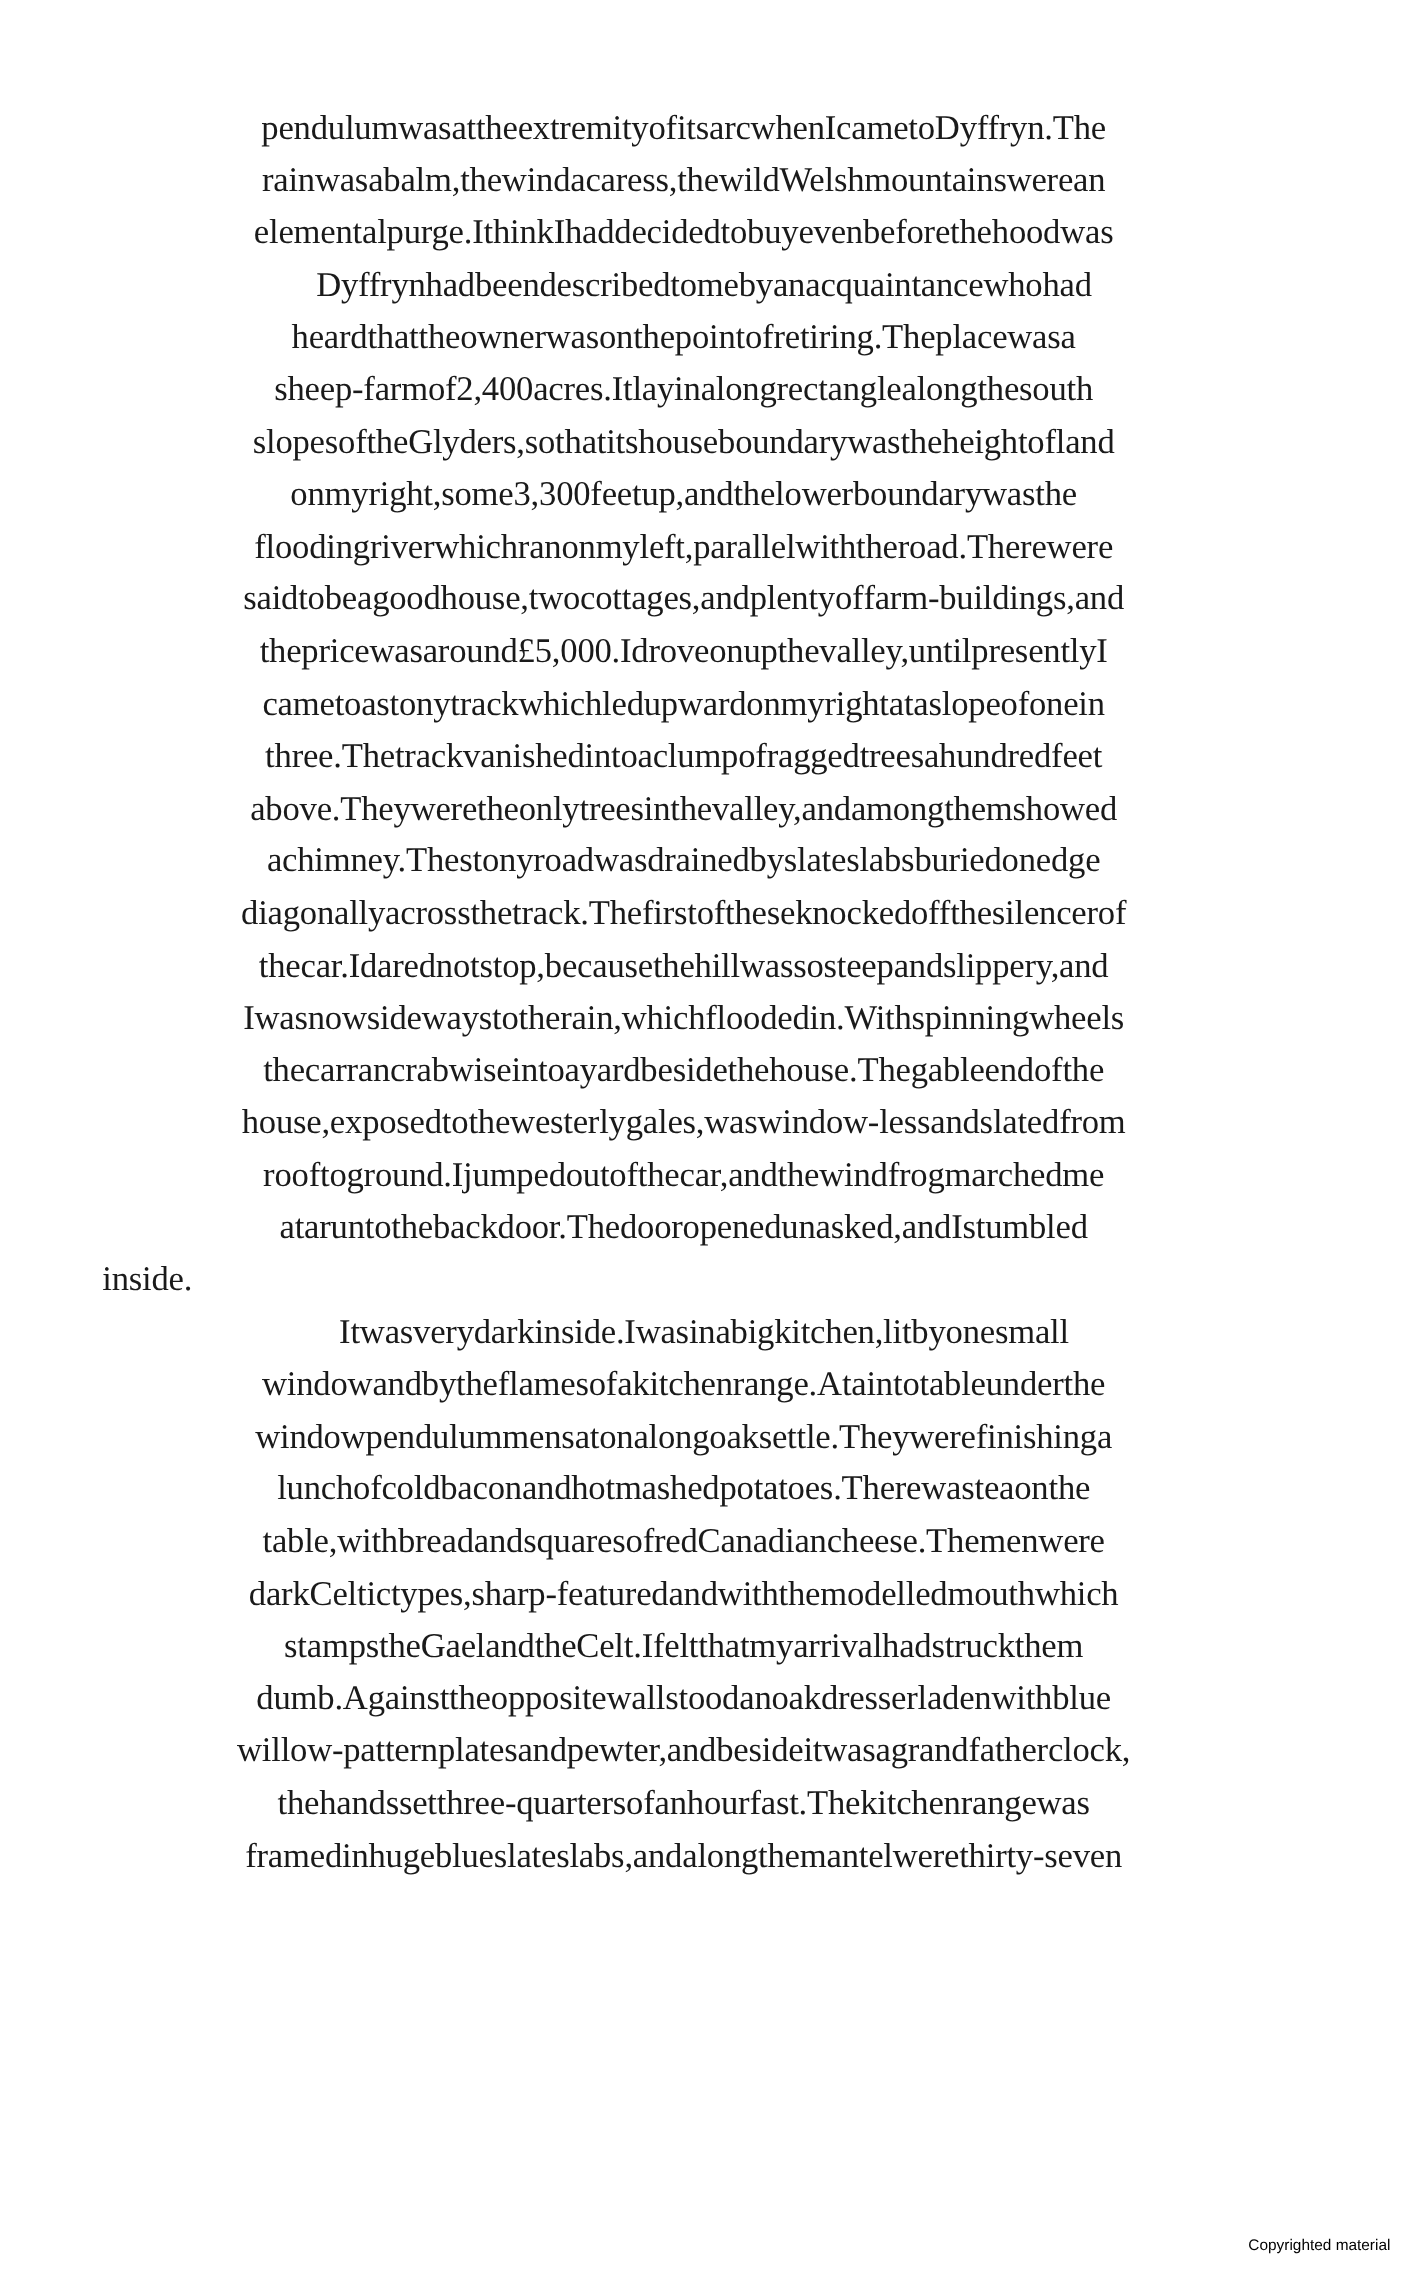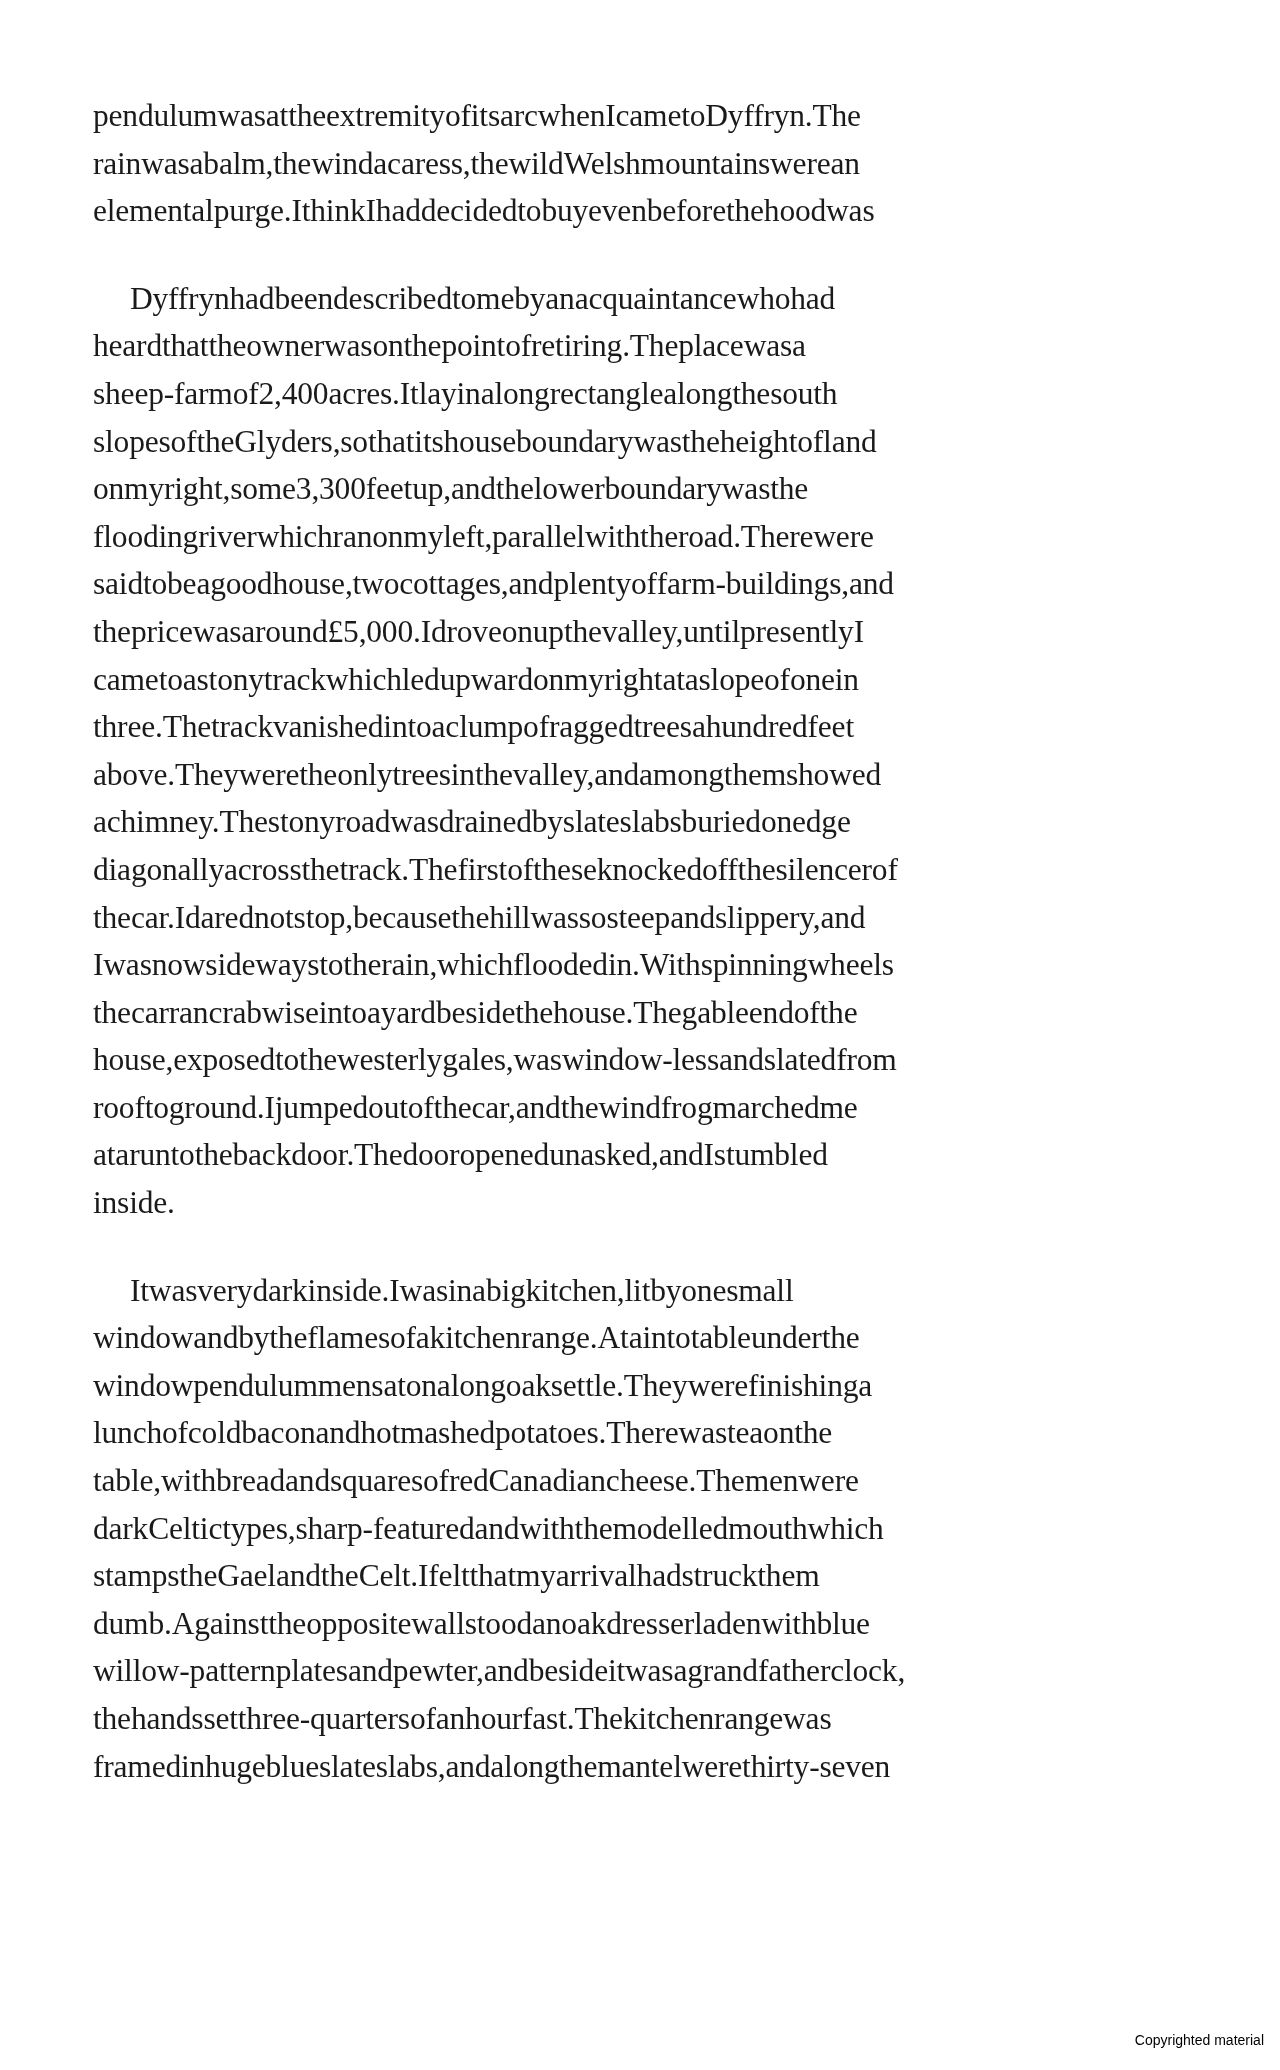--- a/index.html
+++ b/index.html
@@ -25,32 +25,31 @@
     position: absolute;
     left: 93px;
     top: 92px;
     width: 1057px;
     font-size: 31.5px;
     color: #1a1a1a;
     letter-spacing: -0.2px;
   }
   .line {
     display: flex;
-    justify-content: flex-start;
+    justify-content: center;
     height: 47.6px;
     line-height: 47.6px;
     overflow: visible;
   }
   .line > span { white-space: pre; }
   .line.last {
     display: block;
   }
   .line.indent {
     padding-left: 37px;
-    margin-top: 40px;
   }
   .copyright {
     position: absolute;
     right: 16px;
     top: 2031px;
     font-family: "Liberation Sans", "DejaVu Sans", sans-serif;
     font-size: 14px;
     line-height: 18px;
     color: #000000;
   }

